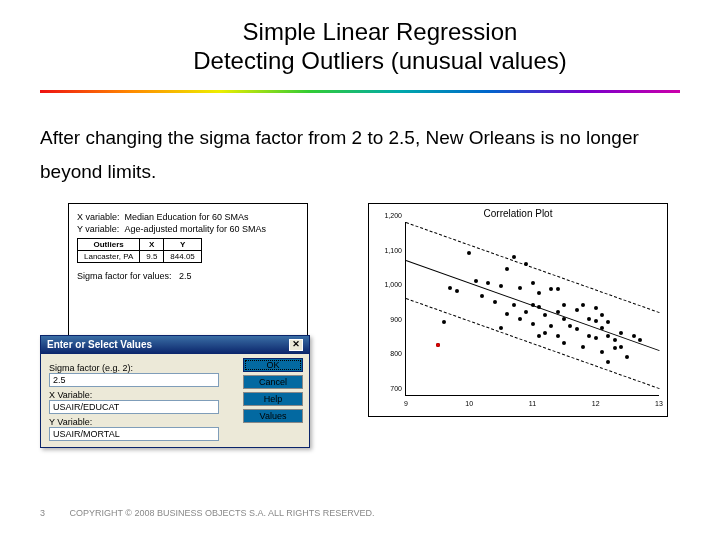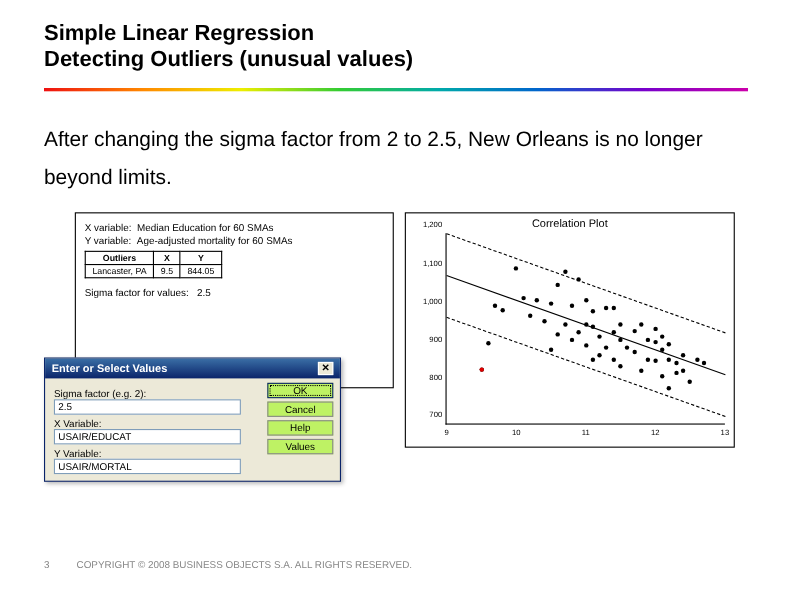--- a/index.html
+++ b/index.html
@@ -11,23 +11,24 @@
     font-family: Arial, Helvetica, sans-serif;
     color: #000;
     position: relative;
     overflow: hidden;
   }
   .title-zone {
     padding: 18px 0 6px 40px;
   }
   .title-zone h1 {
     margin: 0;
-    font-size: 20px;
-    font-weight: 700;
+    font-size: 24px;
+    font-weight: 400;
     line-height: 1.2;
+    text-align: center;
   }
   .rainbow {
     margin: 8px 40px 0 40px;
     height: 3px;
     background: linear-gradient(90deg,#e11 0%,#f80 14%,#ee0 28%,#3c3 42%,#0aa 56%,#06c 70%,#70c 85%,#c0a 100%);
   }
   .body-text {
     margin: 28px 40px 0 40px;
     font-size: 19px;
     line-height: 1.8;
@@ -35,21 +36,21 @@
   .panels {
     position: relative;
     margin: 14px 40px 0 40px;
     height: 250px;
   }
   
   .left-panel {
     position: absolute;
     left: 28px;
     top: 0;
-    width: 290px;
+    width: 240px;
     height: 160px;
     border: 1px solid #000;
     background: #fff;
     font-size: 9px;
     padding: 8px;
   }
   .left-panel .row { margin-bottom: 2px; }
   .small-table {
     border: 1px solid #000;
     border-collapse: collapse;
@@ -145,21 +146,21 @@
     right:6px;
     top:22px;
     width:60px;
   }
   .dlg-buttons button {
     display:block;
     width:100%;
     margin-bottom:3px;
     font-size:9px;
     border:1px solid #888;
-    background:#bef264;
+    background:#0369a1;
     padding:1px 0;
   }
   .dlg-buttons button.primary {
     border:1px solid #0a246a;
     outline:1px dotted #000;
     outline-offset:-3px;
   }
   
   .footer {
     position: absolute;

